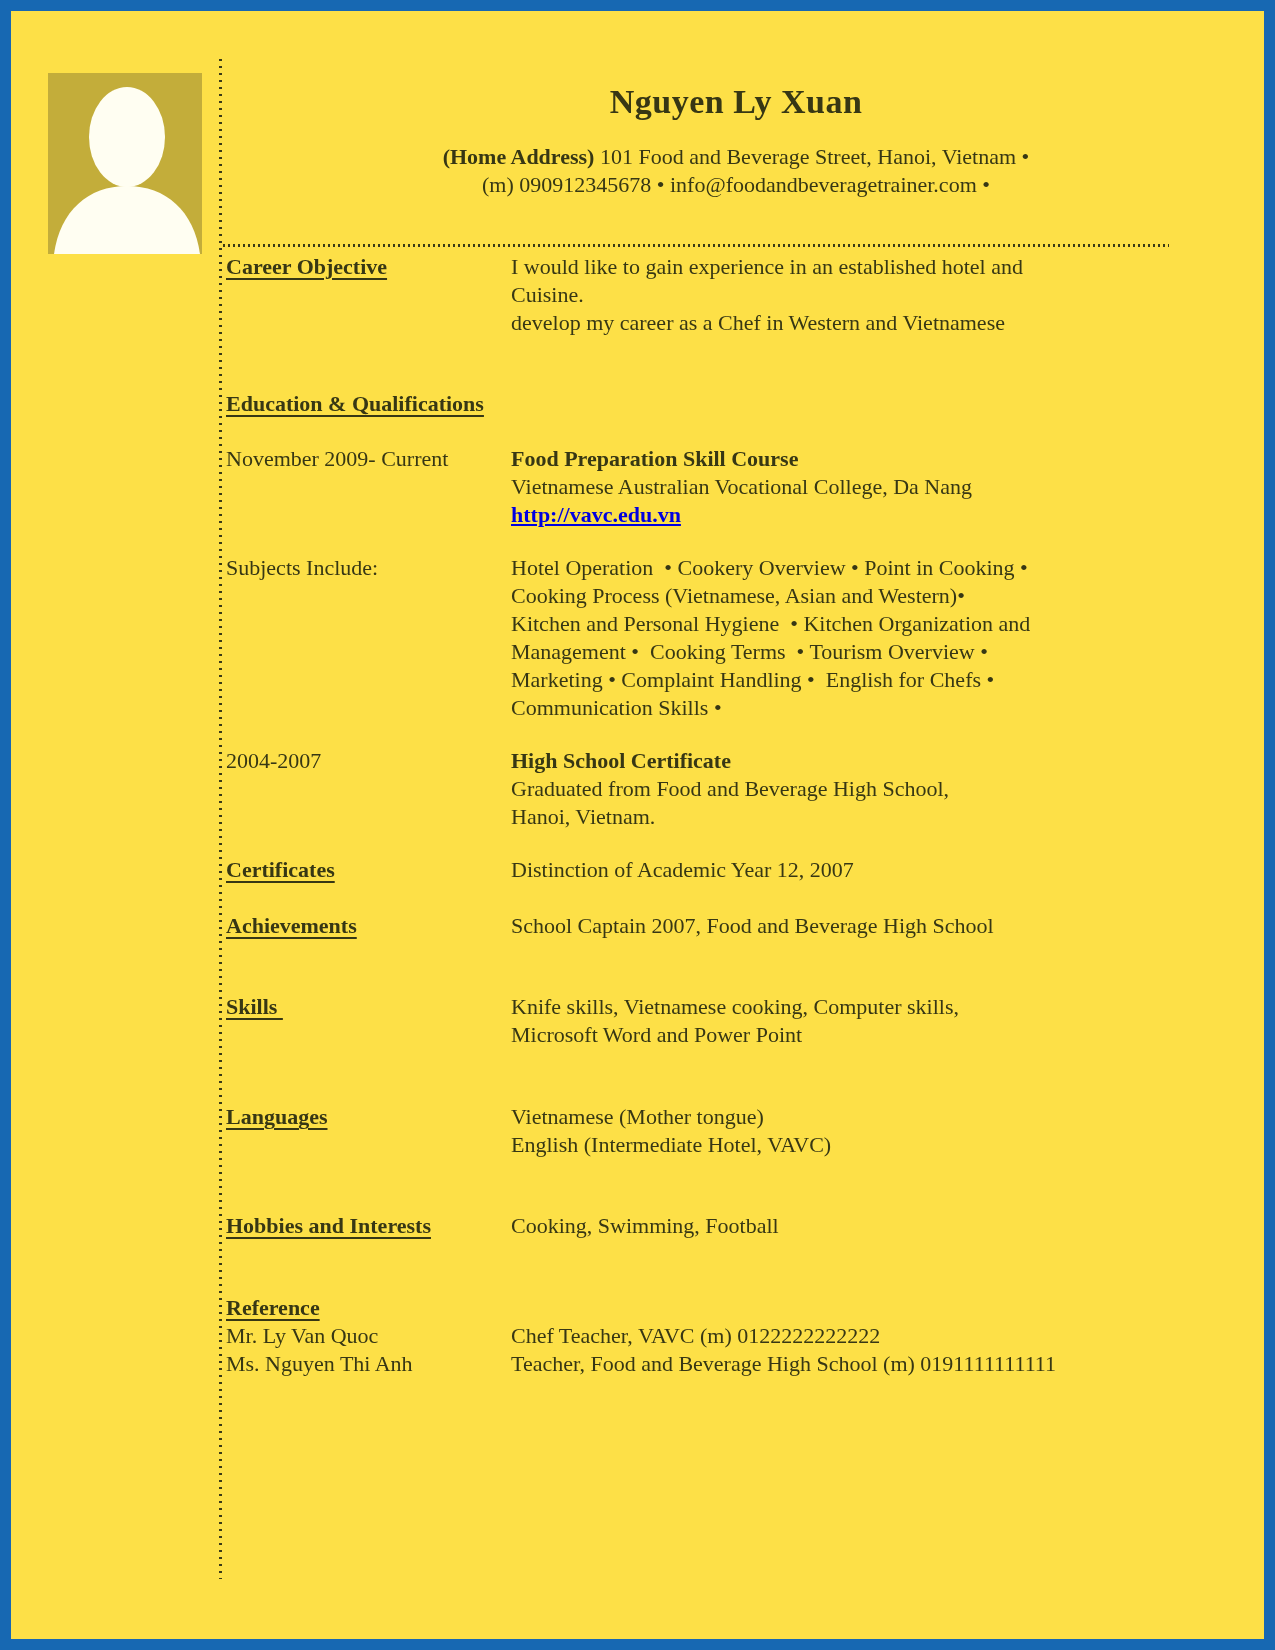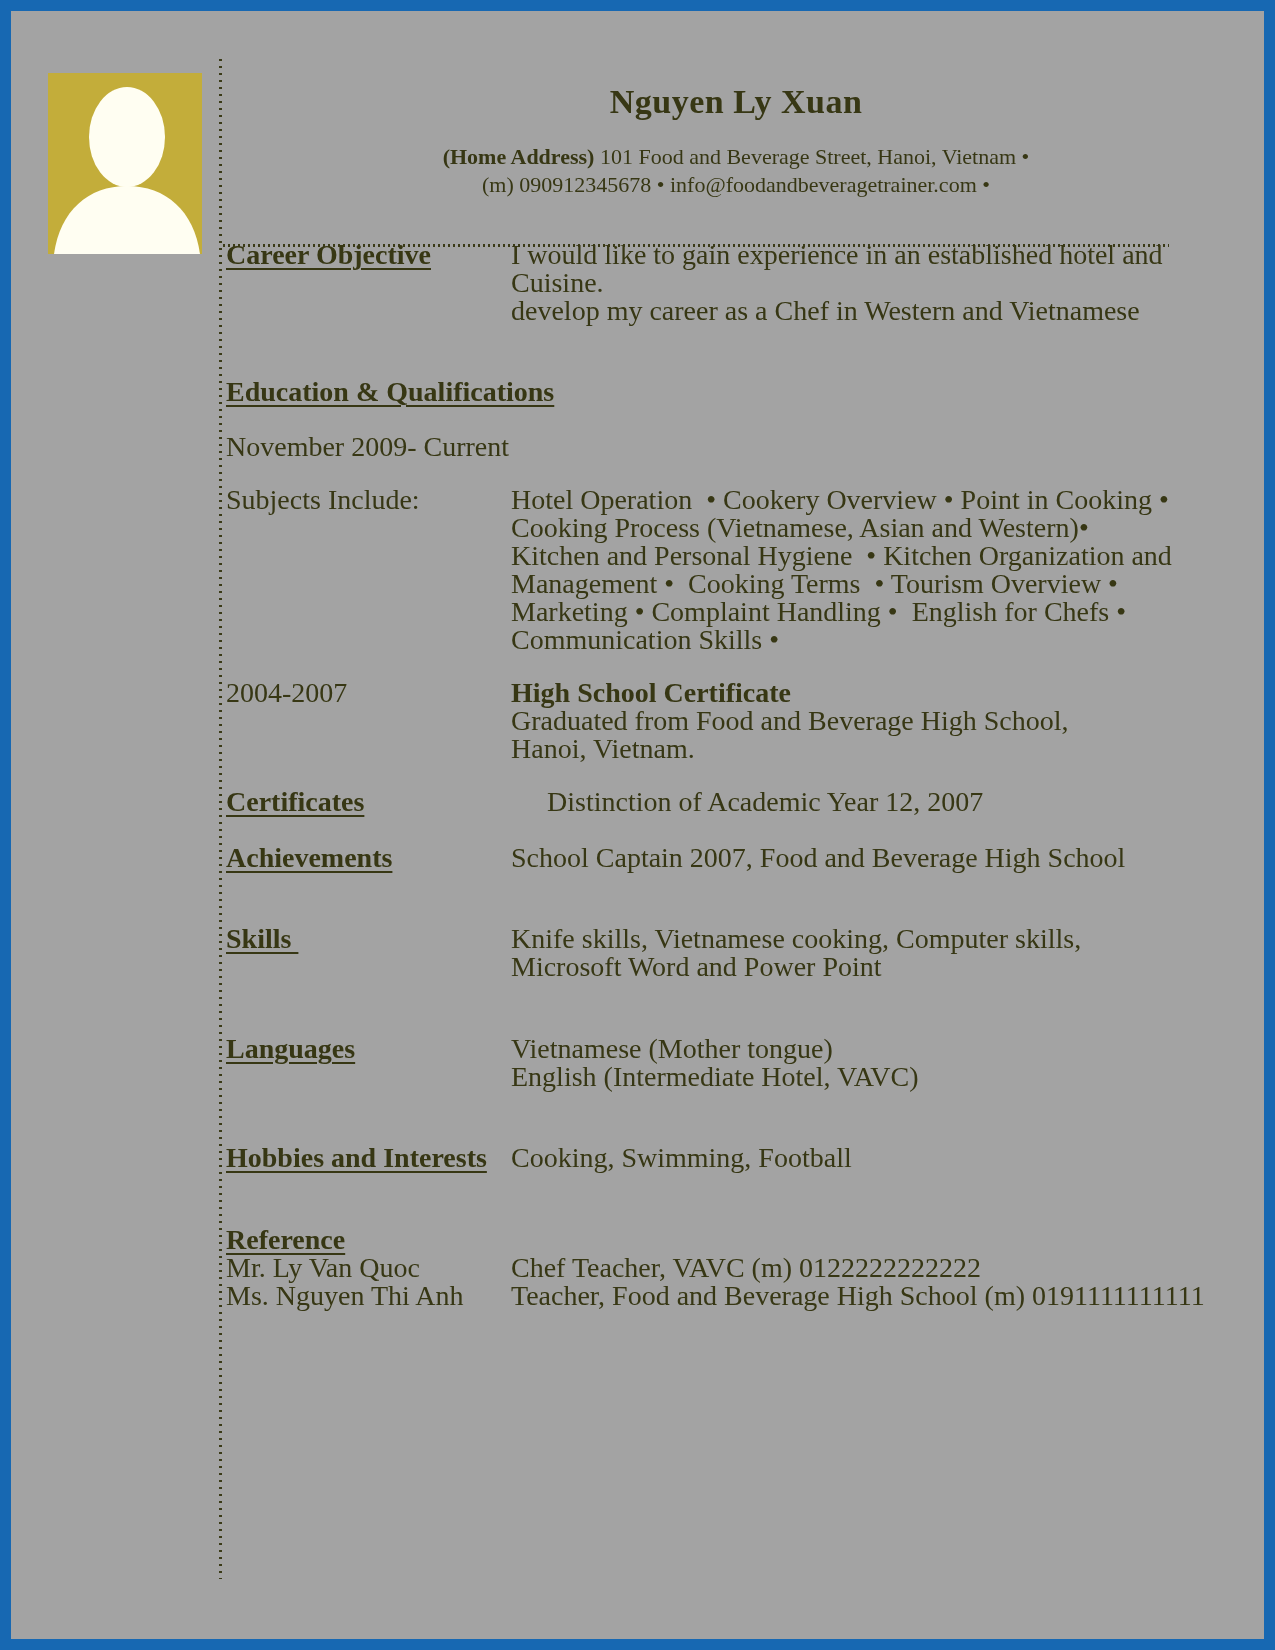--- a/index.html
+++ b/index.html
@@ -1,52 +1,52 @@
 <!DOCTYPE html>
 <html><head>
 <meta charset="utf-8">
 <style>
   * { margin:0; padding:0; box-sizing:border-box; }
   html,body { background:#e9e9e9; }
   body { font-family:"Liberation Serif","DejaVu Serif",serif; }
   .page {
     position:relative; width:1275px; height:1650px;
-    background:#a3a3a3; border:11px solid #1768b2; overflow:hidden;
+    background:#fde047; border:11px solid #1768b2; overflow:hidden;
   }
   
   .avatar { position:absolute; left:37px; top:62px; width:154px; height:181px; }
   .avatar svg { display:block; width:100%; height:100%; }
   
   .vdots {
     position:absolute; left:208px; top:48px; width:3px; height:1520px;
     background:repeating-linear-gradient(to bottom,#3a3a17 0 2.5px,transparent 2.5px 7px);
   }
   .hdots {
     position:absolute; left:212px; top:233px; width:946px; height:3px;
     background:repeating-linear-gradient(to right,#3a3a17 0 2px,transparent 2px 5px);
   }
   
   .header { position:absolute; left:240px; top:72px; width:970px; text-align:center; color:#373714; }
   .header .name { font-size:34px; font-weight:bold; letter-spacing:.5px; margin-bottom:22px; }
   .header .addr { font-size:22px; line-height:28px;text-align:center; }
   
-  .content { position:absolute; left:215px; top:230px; width:945px; color:#373714; font-size:28px; line-height:28px; }
+  .content { position:absolute; left:215px; top:242px; width:945px; color:#373714; font-size:22px; line-height:28px; }
   .row { display:flex; align-items:flex-start; }
   .row .label { width:285px; flex-shrink:0; }
   .row .value { flex:1; }
   .slabel {
     font-weight:bold; text-decoration:underline;
     text-decoration-thickness:2px; text-underline-offset:4px; white-space:pre;
   }
   .bold { font-weight:bold; }
   .link { color:#0000e0; font-weight:bold; text-decoration:underline; cursor:pointer; }
   .line { white-space:pre; }
   .mb53 { margin-bottom:53px; } .mb54 { margin-bottom:54px; }
   .mb27 { margin-bottom:27px; } .mb25 { margin-bottom:25px; }
-  .mb28 { margin-bottom:28px;gap:36px; } .mb0  { margin-bottom:0; }
+  .mb28 { margin-bottom:28px; } .mb0  { margin-bottom:0; }
 </style>
 </head>
 <body>
 
 <div class="page">
 
   <div class="avatar">
     <svg viewBox="0 0 154 181">
       <rect width="154" height="181" fill="#c3ad3a"></rect>
       <ellipse cx="79" cy="64" rx="38" ry="50" fill="#fffef2"></ellipse>
@@ -73,20 +73,25 @@
         <div class="line">develop my career as a Chef in Western and Vietnamese</div>
       </div>
     </div>
 
     <div class="mb27">
       <span class="slabel">Education &amp; Qualifications</span>
     </div>
 
     <div class="row mb25">
       <div class="label"><span class="line">November 2009- Current</span></div>
+      <div class="value">
+        <div class="line bold">Food Preparation Skill Course</div>
+        <div class="line">Vietnamese Australian Vocational College, Da Nang</div>
+        <div class="line"><a class="link">http://vavc.edu.vn</a></div>
+      </div>
     </div>
 
     <div class="row mb25">
       <div class="label"><span class="line">Subjects Include:</span></div>
       <div class="value">
         <div class="line">Hotel Operation  • Cookery Overview • Point in Cooking •</div>
         <div class="line">Cooking Process (Vietnamese, Asian and Western)•</div>
         <div class="line">Kitchen and Personal Hygiene  • Kitchen Organization and</div>
         <div class="line">Management •  Cooking Terms  • Tourism Overview •</div>
         <div class="line">Marketing • Complaint Handling •  English for Chefs •</div>

